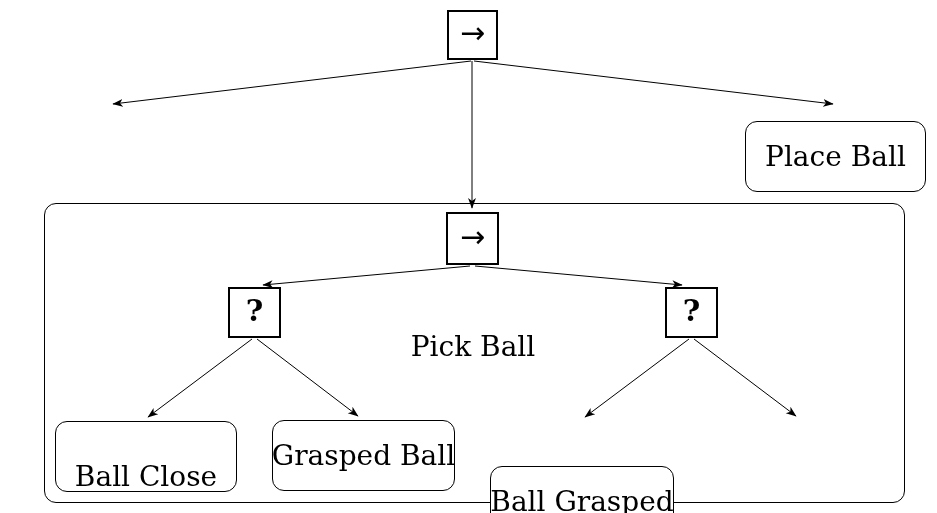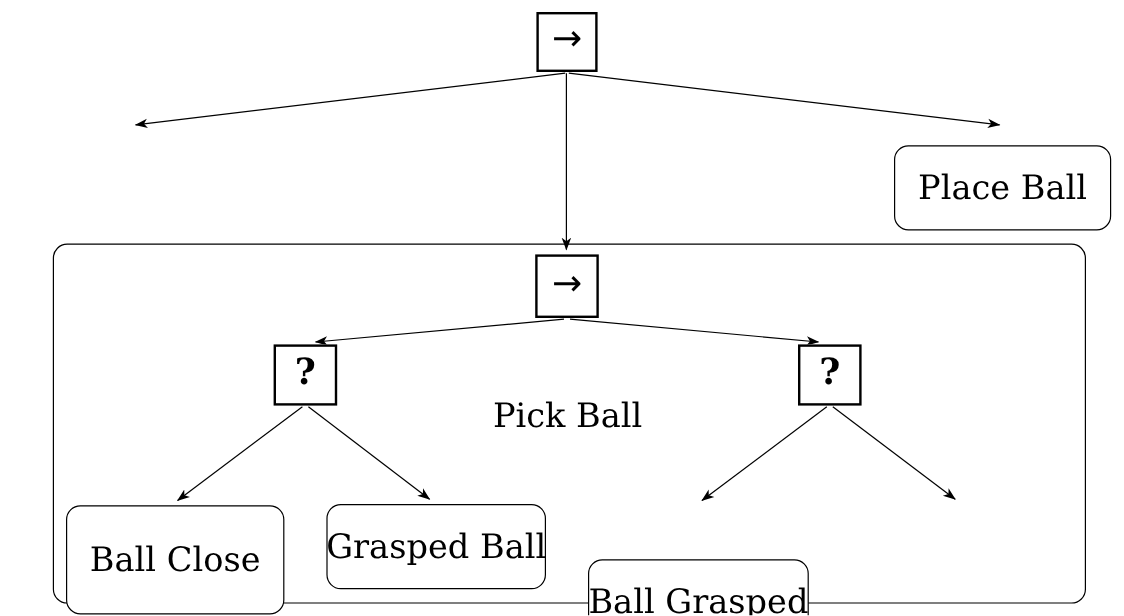--- a/index.html
+++ b/index.html
@@ -77,21 +77,21 @@
     font-size: 28px;
     z-index: 2;
   }
   
   .n-root        { left: 447px; top: 10px;  width: 51px;  height: 50px; }
   .n-find        { left: 17px;  top: 107px; width: 183px; height: 71px; }
   .n-place       { left: 745px; top: 121px; width: 181px; height: 71px; }
   .n-pickseq     { left: 446px; top: 212px; width: 53px;  height: 53px; }
   .n-q1          { left: 228px; top: 287px; width: 53px;  height: 51px; }
   .n-q2          { left: 665px; top: 287px; width: 53px;  height: 51px; }
-  .n-ballclose   { left: 55px;  top: 421px; width: 182px; height: 91px; }
+  .n-ballclose   { left: 55px;  top: 421px; width: 182px; height: 71px; align-items: flex-end; }
   .n-approach    { left: 272px; top: 420px; width: 183px; height: 71px; }
   .n-grasped     { left: 490px; top: 420px; width: 184px; height: 71px; margin-top: 46px; }
   .n-grasp       { left: 709px; top: 420px; width: 182px; height: 71px; }
 </style>
 </head>
 <body>
 
 <div class="stage">
 
   <div class="subtree-frame"></div>

